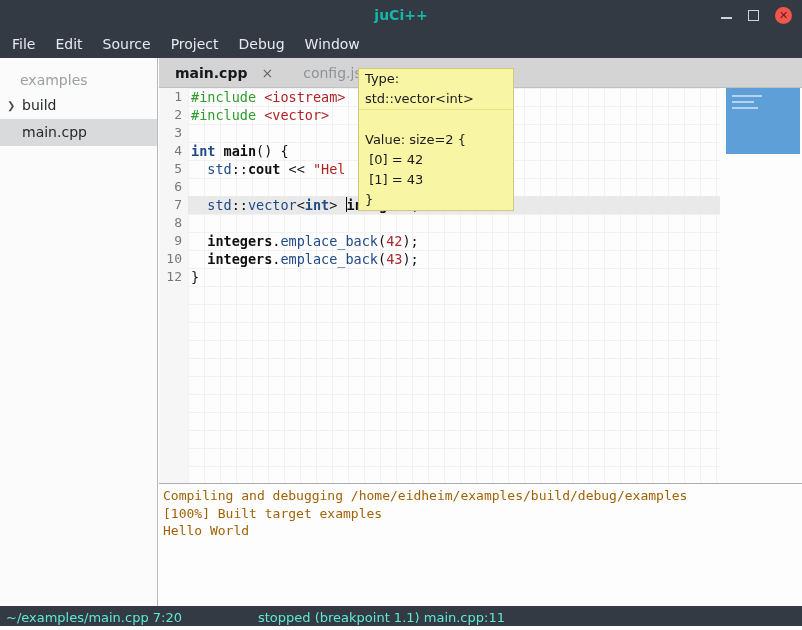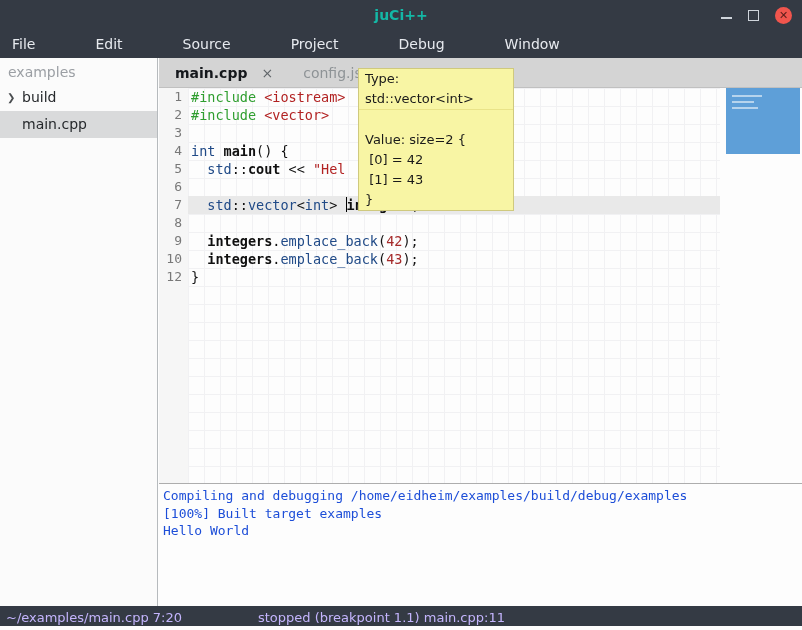--- a/index.html
+++ b/index.html
@@ -11,27 +11,27 @@
   .title{position:absolute;left:0;right:0;top:0;height:30px;line-height:30px;text-align:center;
          color:#14b8a6;font-size:14px;font-weight:600;}
   .win-controls{position:absolute;right:10px;top:0;height:30px;display:flex;align-items:center;gap:16px;}
   .btn-min{width:11px;height:2px;background:#cfd4db;margin-top:6px;}
   .btn-max{width:9px;height:9px;border:1px solid #cfd4db;}
   .btn-close{width:17px;height:17px;border-radius:50%;background:#f1554d;color:#5a1d1a;
              font-size:11px;line-height:17px;text-align:center;font-weight:bold;}
 
   
   .menubar{position:absolute;left:0;top:30px;width:802px;height:28px;background:#343a44;
-           display:flex;align-items:center;padding-left:2px;box-sizing:border-box;gap:40px;}
+           display:flex;align-items:center;padding-left:2px;box-sizing:border-box;}
   .menu-item{color:#e7eaef;font-size:14px;padding:0 10px;line-height:28px;}
 
   
   .sidebar{position:absolute;left:0;top:58px;width:158px;bottom:24px;background:#fbfbfb;
            border-right:1px solid #b6babd;box-sizing:border-box;}
-  .sidebar-header{padding:6px 8px 4px 8px;color:#9b9fa4;font-size:14px;}
+  .sidebar-header{padding:6px 8px 4px 20px;color:#9b9fa4;font-size:14px;margin-top:8px;}
   .tree-row{position:relative;height:27px;line-height:27px;font-size:14px;color:#26292c;padding-left:22px;}
   .tree-row.selected{background:#d9dadb;}
   .tree-chevron{position:absolute;left:7px;top:0;font-size:10px;color:#4a4d50;}
 
   
   .tabbar{position:absolute;left:159px;top:58px;right:0;height:30px;background:#d4d4d4;
           border-bottom:1px solid #c0c0c0;box-sizing:border-box;display:flex;align-items:center;}
   .tab{display:flex;align-items:center;height:100%;padding:0 14px 0 16px;font-size:14px;}
   .tab.active .tab-label{color:#15181c;font-weight:bold;}
   .tab .tab-label{color:#8e9396;}
@@ -48,37 +48,37 @@
   .line{position:relative;height:18px;display:flex;font-family:"DejaVu Sans Mono","Liberation Mono",monospace;
         font-size:13.5px;line-height:18px;}
   .band{position:absolute;left:29px;width:532px;top:0;height:100%;z-index:0;}
   .band.current{background:#e9e9e9;}
   .band.stopped{background:#f3dde7;}
   .ln{position:relative;z-index:1;width:23px;flex:none;text-align:right;padding-right:6px;
       color:#787878;font-size:13px;}
   .lc{position:relative;z-index:1;padding-left:3px;white-space:pre;color:#111;}
   .tk-pp{color:#2f9e2f;}
   .tk-str{color:#b22222;}
-  .tk-kw{color:#204a87;font-weight:normal;}
+  .tk-kw{color:#204a87;font-weight:bold;}
   .tk-ns{color:#204a87;}
   .tk-var{color:#101010;font-weight:bold;}
   .tk-num{color:#a52a2a;}
   .caret{display:inline-block;width:1px;height:15px;background:#000;vertical-align:-2px;}
   .minimap{position:absolute;left:567px;top:0px;width:74px;height:66px;background:#5e9fd8;z-index:4;}
   .mm-line{position:absolute;left:6px;height:2px;background:rgba(255,255,255,.55);}
 
   
   .terminal{position:absolute;left:159px;top:483px;right:0;height:123px;background:#fdfdfd;
             border-top:1px solid #adadad;box-sizing:border-box;padding:3px 4px;
             font-family:"DejaVu Sans Mono","Liberation Mono",monospace;font-size:13px;
-            line-height:17.5px;color:#1d4ed8;white-space:pre;}
+            line-height:17.5px;color:#a16207;white-space:pre;}
 
   
   .statusbar{position:absolute;left:0;top:606px;width:802px;height:20px;background:#343a44;
-             color:#c4b5fd;font-size:13px;}
+             color:#5eead4;font-size:13px;}
   .sb-left{position:absolute;left:6px;top:0;line-height:24px;}
   .sb-center{position:absolute;left:258px;top:0;line-height:24px;}
 
   
   .tooltip{position:absolute;left:358px;top:68px;width:156px;background:#f8f5a4;
            border:1px solid #cfc97e;box-sizing:border-box;z-index:50;font-size:13px;color:#1a1a1a;}
   .tt-type{line-height:20px;padding:0 6px;border-bottom:1px solid #e9e388;}
   .tt-line{line-height:20px;padding:0 6px;white-space:pre;}
 </style>
 </head>

